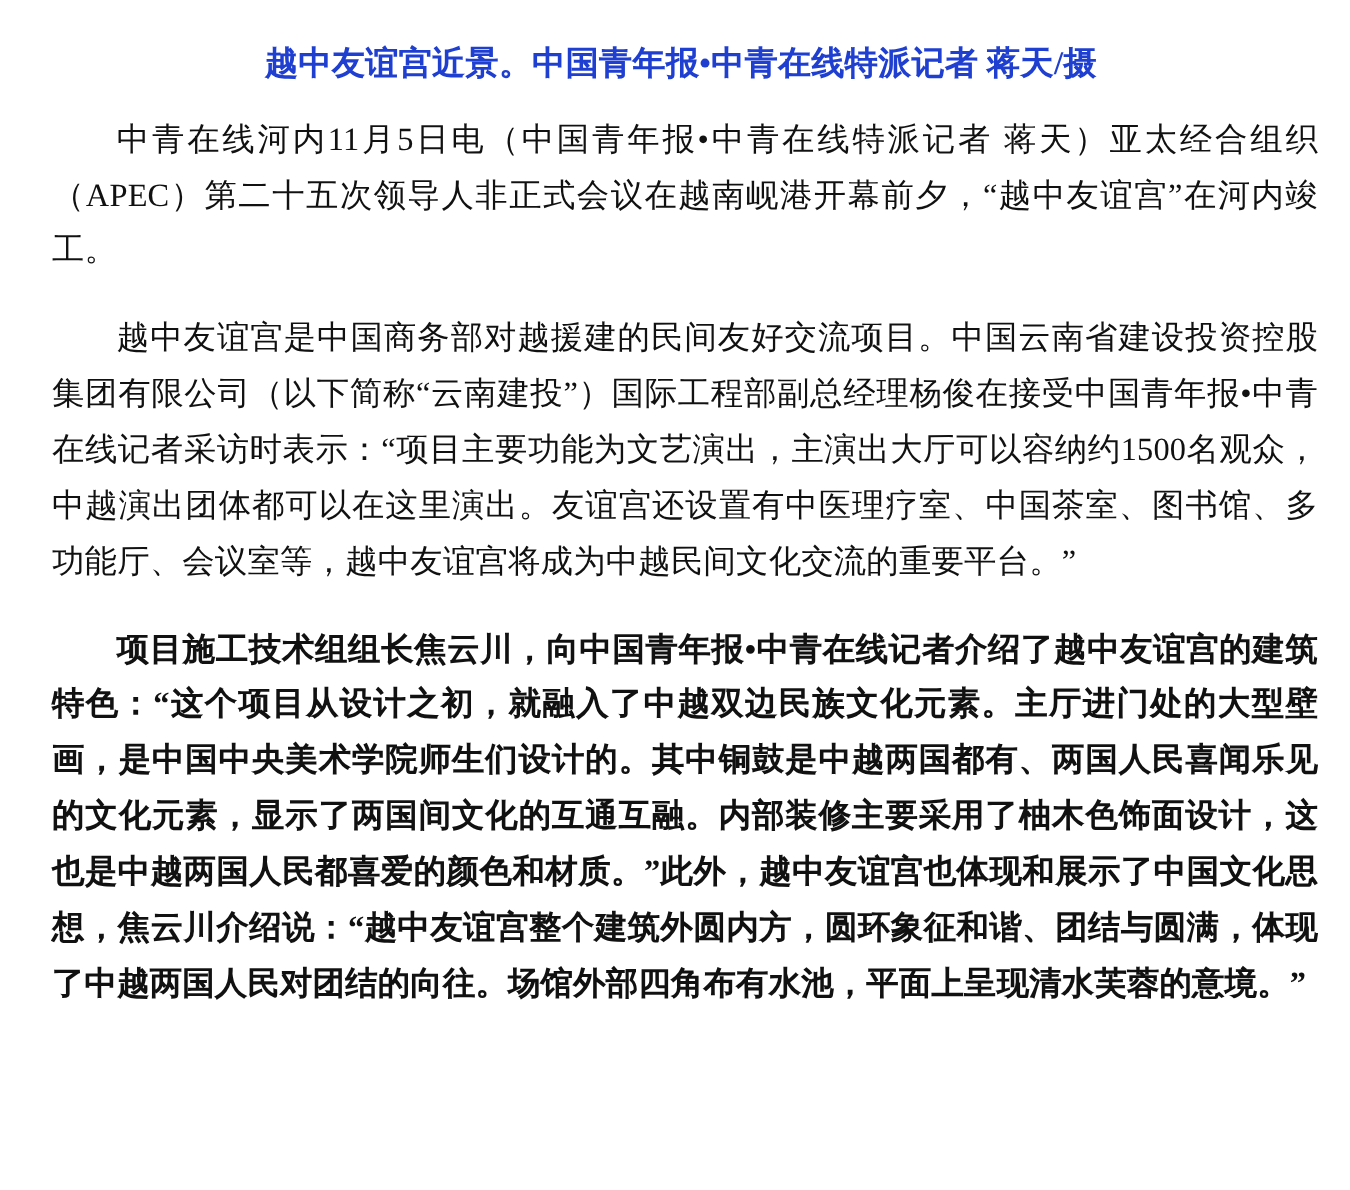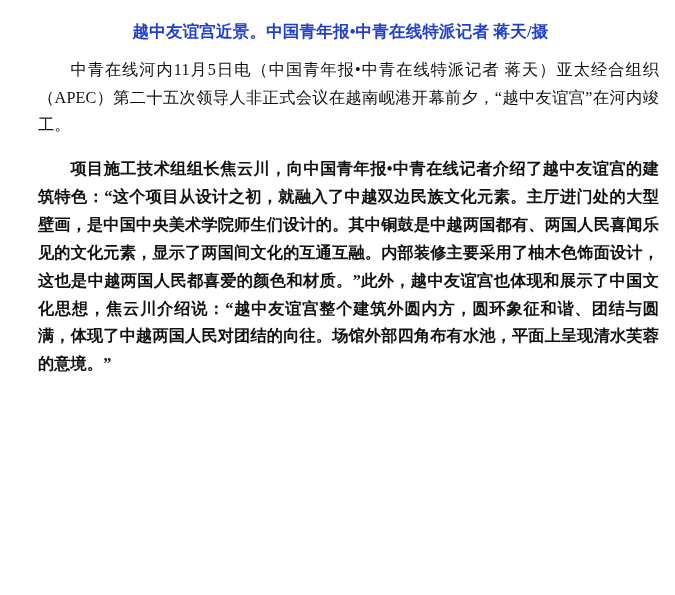--- a/index.html
+++ b/index.html
@@ -24,21 +24,21 @@
     text-align: center;
     color: #1f3fd0;
     font-size: 16.5px;
     font-weight: bold;
     line-height: 1.5;
     letter-spacing: 0.2px;
     margin: 6px 0 12px 0;
     font-family: "Liberation Serif", "DejaVu Serif", serif;
   }
   .body-text p {
-    margin: 0 0 16px 16px;
+    margin: 0 0 16px 4px;
     font-size: 16.2px;
     line-height: 1.72;
     text-align: justify;
     text-indent: 2em;
     color: #111111;
     letter-spacing: 0.1px;
   }
   .body-text p:last-child {
     margin-bottom: 0;
     font-weight: bold;
@@ -46,16 +46,17 @@
 </style>
 </head>
 <body>
 
 <div class="page">
 
   <div class="headline">越中友谊宫近景。中国青年报•中青在线特派记者 蒋天/摄</div>
 
   <div class="body-text">
     <p>中青在线河内11月5日电（中国青年报•中青在线特派记者 蒋天）亚太经合组织（APEC）第二十五次领导人非正式会议在越南岘港开幕前夕，“越中友谊宫”在河内竣工。</p>
+    <p>越中友谊宫是中国商务部对越援建的民间友好交流项目。中国云南省建设投资控股集团有限公司（以下简称“云南建投”）国际工程部副总经理杨俊在接受中国青年报•中青在线记者采访时表示：“项目主要功能为文艺演出，主演出大厅可以容纳约1500名观众，中越演出团体都可以在这里演出。友谊宫还设置有中医理疗室、中国茶室、图书馆、多功能厅、会议室等，越中友谊宫将成为中越民间文化交流的重要平台。”</p>
     <p>项目施工技术组组长焦云川，向中国青年报•中青在线记者介绍了越中友谊宫的建筑特色：“这个项目从设计之初，就融入了中越双边民族文化元素。主厅进门处的大型壁画，是中国中央美术学院师生们设计的。其中铜鼓是中越两国都有、两国人民喜闻乐见的文化元素，显示了两国间文化的互通互融。内部装修主要采用了柚木色饰面设计，这也是中越两国人民都喜爱的颜色和材质。”此外，越中友谊宫也体现和展示了中国文化思想，焦云川介绍说：“越中友谊宫整个建筑外圆内方，圆环象征和谐、团结与圆满，体现了中越两国人民对团结的向往。场馆外部四角布有水池，平面上呈现清水芙蓉的意境。”</p>
   </div>
 
 </div>
 
 </body></html>

